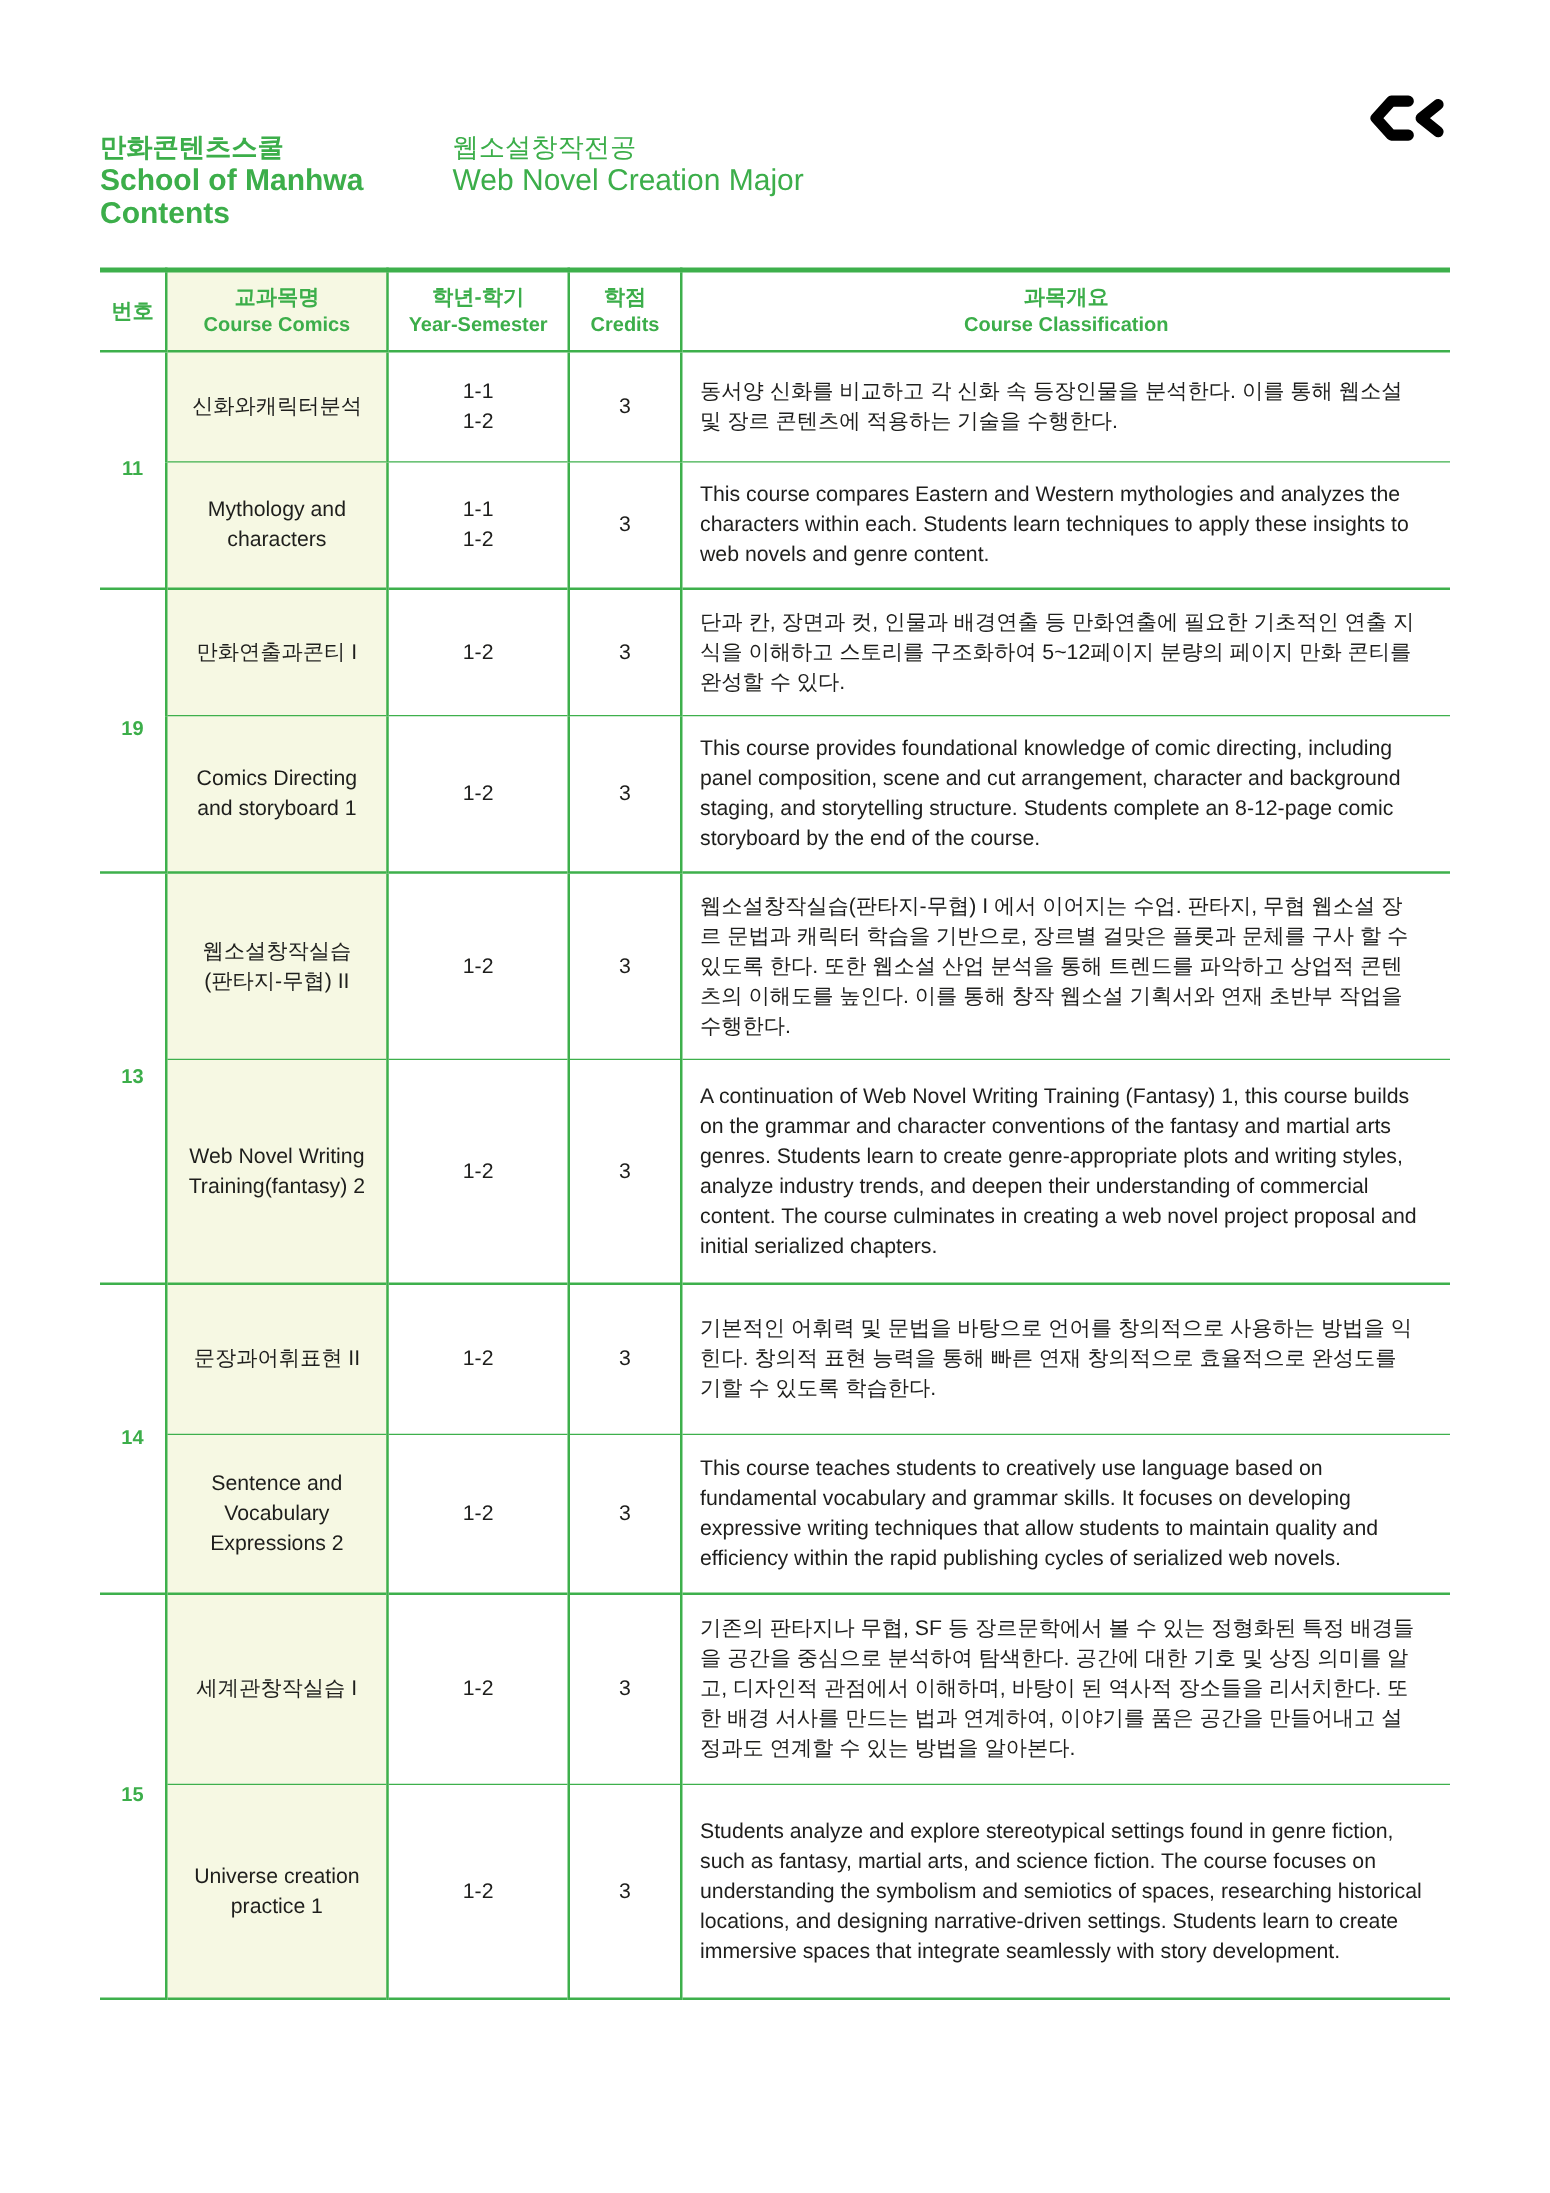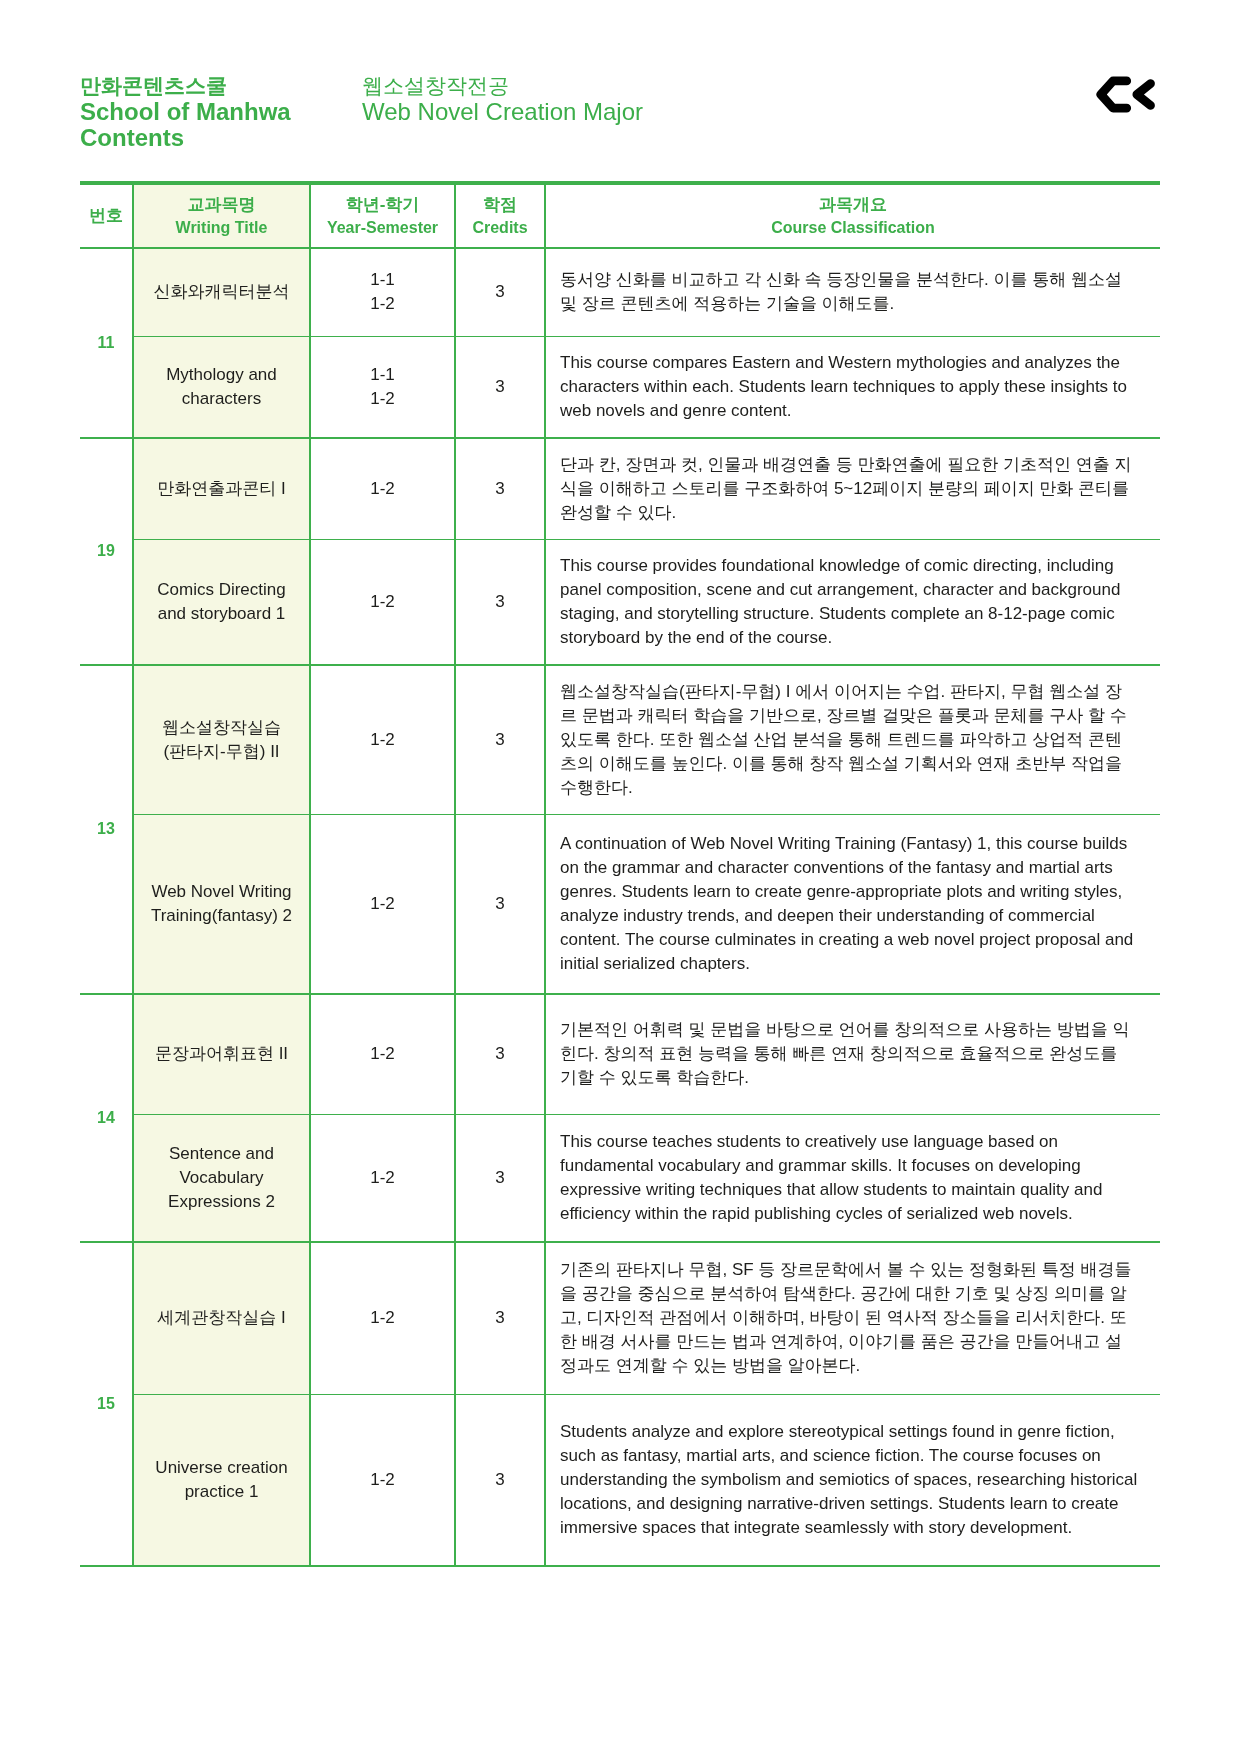--- a/index.html
+++ b/index.html
@@ -14,21 +14,21 @@
     width:1240px;height:1754px;
     font-family:"Liberation Sans","DejaVu Sans",sans-serif;
     color:var(--ink);
     position:relative;
   }
   .page{padding:72px 80px 0 80px;}
 
   
   .page-header{display:flex;align-items:flex-start;margin-bottom:30px;}
   .school-block{width:282px;}
-  .hdr-kr{font-size:21px;font-weight:700;color:var(--green);line-height:27px;}
+  .hdr-kr{font-size:21px;font-weight:700;color:var(--green);line-height:27px;margin-top:33px;}
   .hdr-en{font-size:24px;font-weight:700;color:var(--green);line-height:26px;}
   .major-block .hdr-kr,.major-block .hdr-en{font-weight:400;}
   .logo{margin-left:auto;padding-top:2px;}
 
   
   table.courses{
     width:1080px;
     border-collapse:collapse;
     table-layout:fixed;
     border-top:4px solid var(--green-line);
@@ -102,21 +102,21 @@
         <col class="w-cred">
         <col class="w-desc">
     </colgroup>
     <thead>
       <tr style="height:62px;">
         <th class="c-no">
           <span class="th-kr">번호</span>
         </th>
         <th class="c-title">
           <span class="th-kr">교과목명</span>
-          <span class="th-en">Writing Title</span>
+          <span class="th-en">Course Comics</span>
         </th>
         <th>
           <span class="th-kr">학년-학기</span>
           <span class="th-en">Year-Semester</span>
         </th>
         <th>
           <span class="th-kr">학점</span>
           <span class="th-en">Credits</span>
         </th>
         <th>
@@ -126,21 +126,21 @@
       </tr>
     </thead>
     <tbody>
 
       <tr class="group-start sub-kr" style="height:88px;">
         <td class="c-no" rowspan="2">11</td>
         <td class="c-title">신화와캐릭터분석</td>
         <td class="c-sem">1-1
 1-2</td>
         <td class="c-cred">3</td>
-        <td class="c-desc">동서양 신화를 비교하고 각 신화 속 등장인물을 분석한다. 이를 통해 웹소설 및 장르 콘텐츠에 적용하는 기술을 이해도를.</td>
+        <td class="c-desc">동서양 신화를 비교하고 각 신화 속 등장인물을 분석한다. 이를 통해 웹소설 및 장르 콘텐츠에 적용하는 기술을 수행한다.</td>
       </tr>
       <tr style="height:100px;">
         <td class="c-title">Mythology and characters</td>
         <td class="c-sem">1-1
 1-2</td>
         <td class="c-cred">3</td>
         <td class="c-desc">This course compares Eastern and Western mythologies and analyzes the characters within each. Students learn techniques to apply these insights to web novels and genre content.</td>
       </tr>
 
       <tr class="group-start sub-kr" style="height:100px;">

